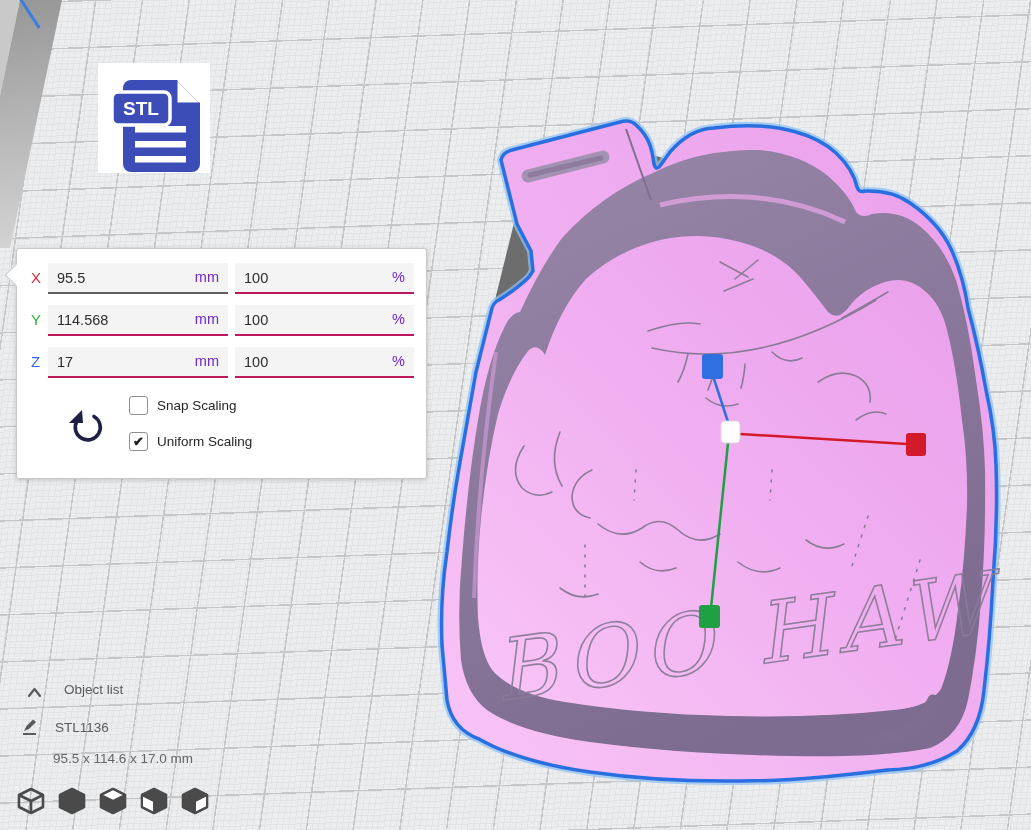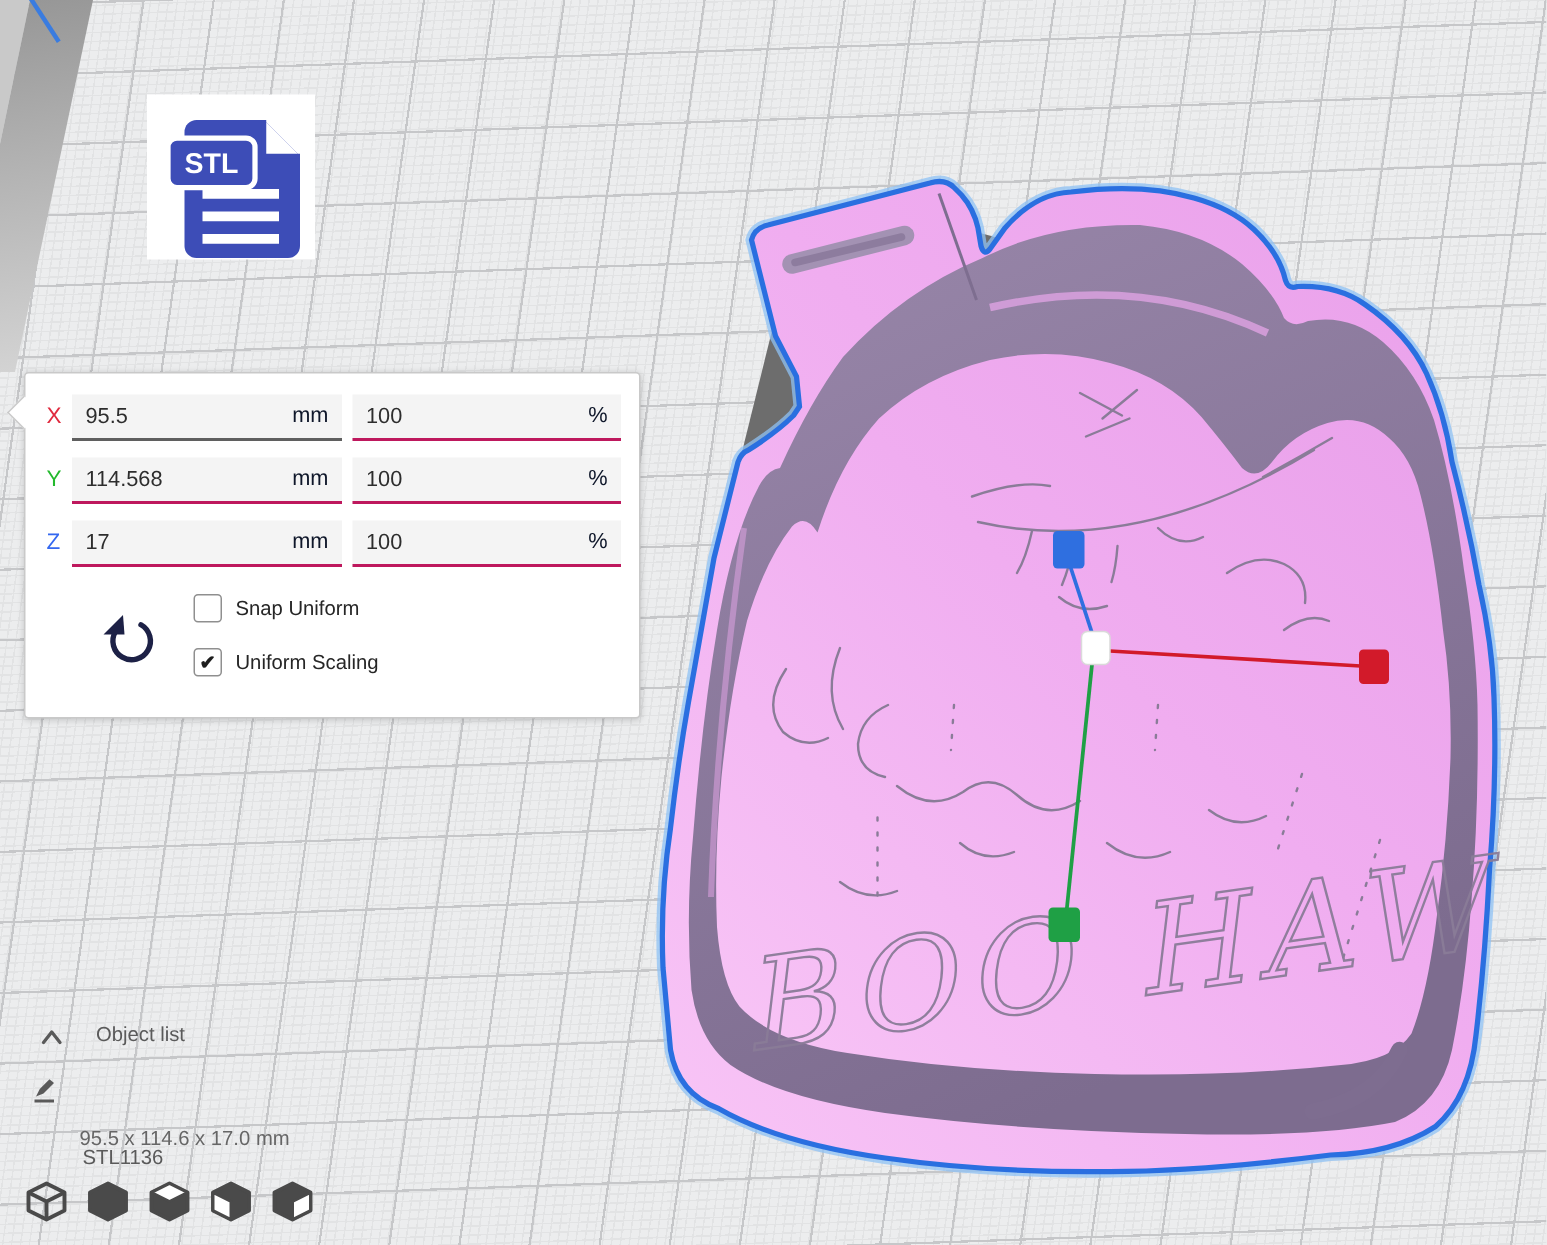--- a/index.html
+++ b/index.html
@@ -37,34 +37,34 @@
   .axis-row{position:absolute;left:0;width:100%;height:29px;}
   .axis-row.r0{top:14px;}.axis-row.r1{top:56px;}.axis-row.r2{top:98px;}
   .axis-label{position:absolute;left:14px;top:6px;width:18px;font-size:15px;}
   .axis-x{color:#e02b3f;}.axis-y{color:#23b92d;}.axis-z{color:#3468f0;}
   .field{position:absolute;top:0;height:29px;background:#f4f4f4;border-bottom:2px solid #be185d;}
   .field.mm{left:31px;width:180px;}
   .field.pct{left:218px;width:179px;}
   .r0 .field.mm{border-bottom-color:#5f5f5f;}
   .field input{position:absolute;left:0;top:0;width:100%;height:100%;border:none;background:transparent;
     font-family:"Liberation Sans",sans-serif;font-size:14.5px;color:#2d2d2d;padding:0 0 0 9px;outline:none;box-sizing:border-box;}
-  .unit{position:absolute;right:9px;top:6px;font-size:14.5px;color:#0f172a;pointer-events:none;}
+  .unit{position:absolute;right:9px;top:6px;font-size:14.5px;color:#6d28d9;pointer-events:none;}
   .reset-btn{position:absolute;left:48px;top:158px;width:44px;height:40px;cursor:pointer;}
   .chk-row{position:absolute;left:112px;height:20px;}
   .chk-row.c0{top:147px;}.chk-row.c1{top:183px;}
   .chk-box{position:absolute;left:0;top:0;width:17px;height:17px;background:#fff;border:1.5px solid #8f8f8f;
     border-radius:3px;font-size:13px;line-height:17px;text-align:center;color:#1d1d1d;font-weight:bold;}
   .chk-label{position:absolute;left:28px;top:2px;font-size:13.5px;color:#262626;white-space:nowrap;}
 
   
   .obj-area{position:absolute;left:0;top:676px;width:260px;height:100px;z-index:10;color:#5a5a5a;}
   .obj-header-chevron{position:absolute;left:27px;top:8px;}
   .obj-header-label{position:absolute;left:64px;top:6px;font-size:13.5px;}
   .obj-pencil{position:absolute;left:21px;top:42px;}
-  .obj-item-label{position:absolute;left:55px;top:44px;font-size:13.5px;margin-top:44px;}
+  .obj-item-label{position:absolute;left:55px;top:44px;font-size:13.5px;}
   .obj-dims{position:absolute;left:13px;top:75px;font-size:13.5px;color:#666;margin-left:40px;}
   .view-toolbar{position:absolute;left:16px;top:786px;height:32px;z-index:10;display:flex;gap:11px;}
   .view-btn{width:30px;height:30px;cursor:pointer;}
 </style>
 </head>
 <body>
 
 <div id="app">
 
   <div class="grid-layer"></div>
@@ -218,21 +218,21 @@
 
     <div class="reset-btn">
       <svg width="44" height="40" viewBox="0 0 44 40">
         <path d="M 12,14 A 12.5,12.5 0 1 0 29,9.5" fill="none" stroke="#1d2146" stroke-width="3.6" stroke-linecap="round"></path>
         <path d="M 4,16 L 17,3 L 18,16 Z" fill="#1d2146"></path>
       </svg>
     </div>
 
     <div class="chk-row c0">
       <span class="chk-box"></span>
-      <span class="chk-label">Snap Uniform</span>
+      <span class="chk-label">Snap Scaling</span>
     </div>
     <div class="chk-row c1">
       <span class="chk-box">✔</span>
       <span class="chk-label">Uniform Scaling</span>
     </div>
   </div>
 
   <div class="obj-area">
     <span class="obj-header-chevron">
       <svg width="15" height="11" viewBox="0 0 15 11">

